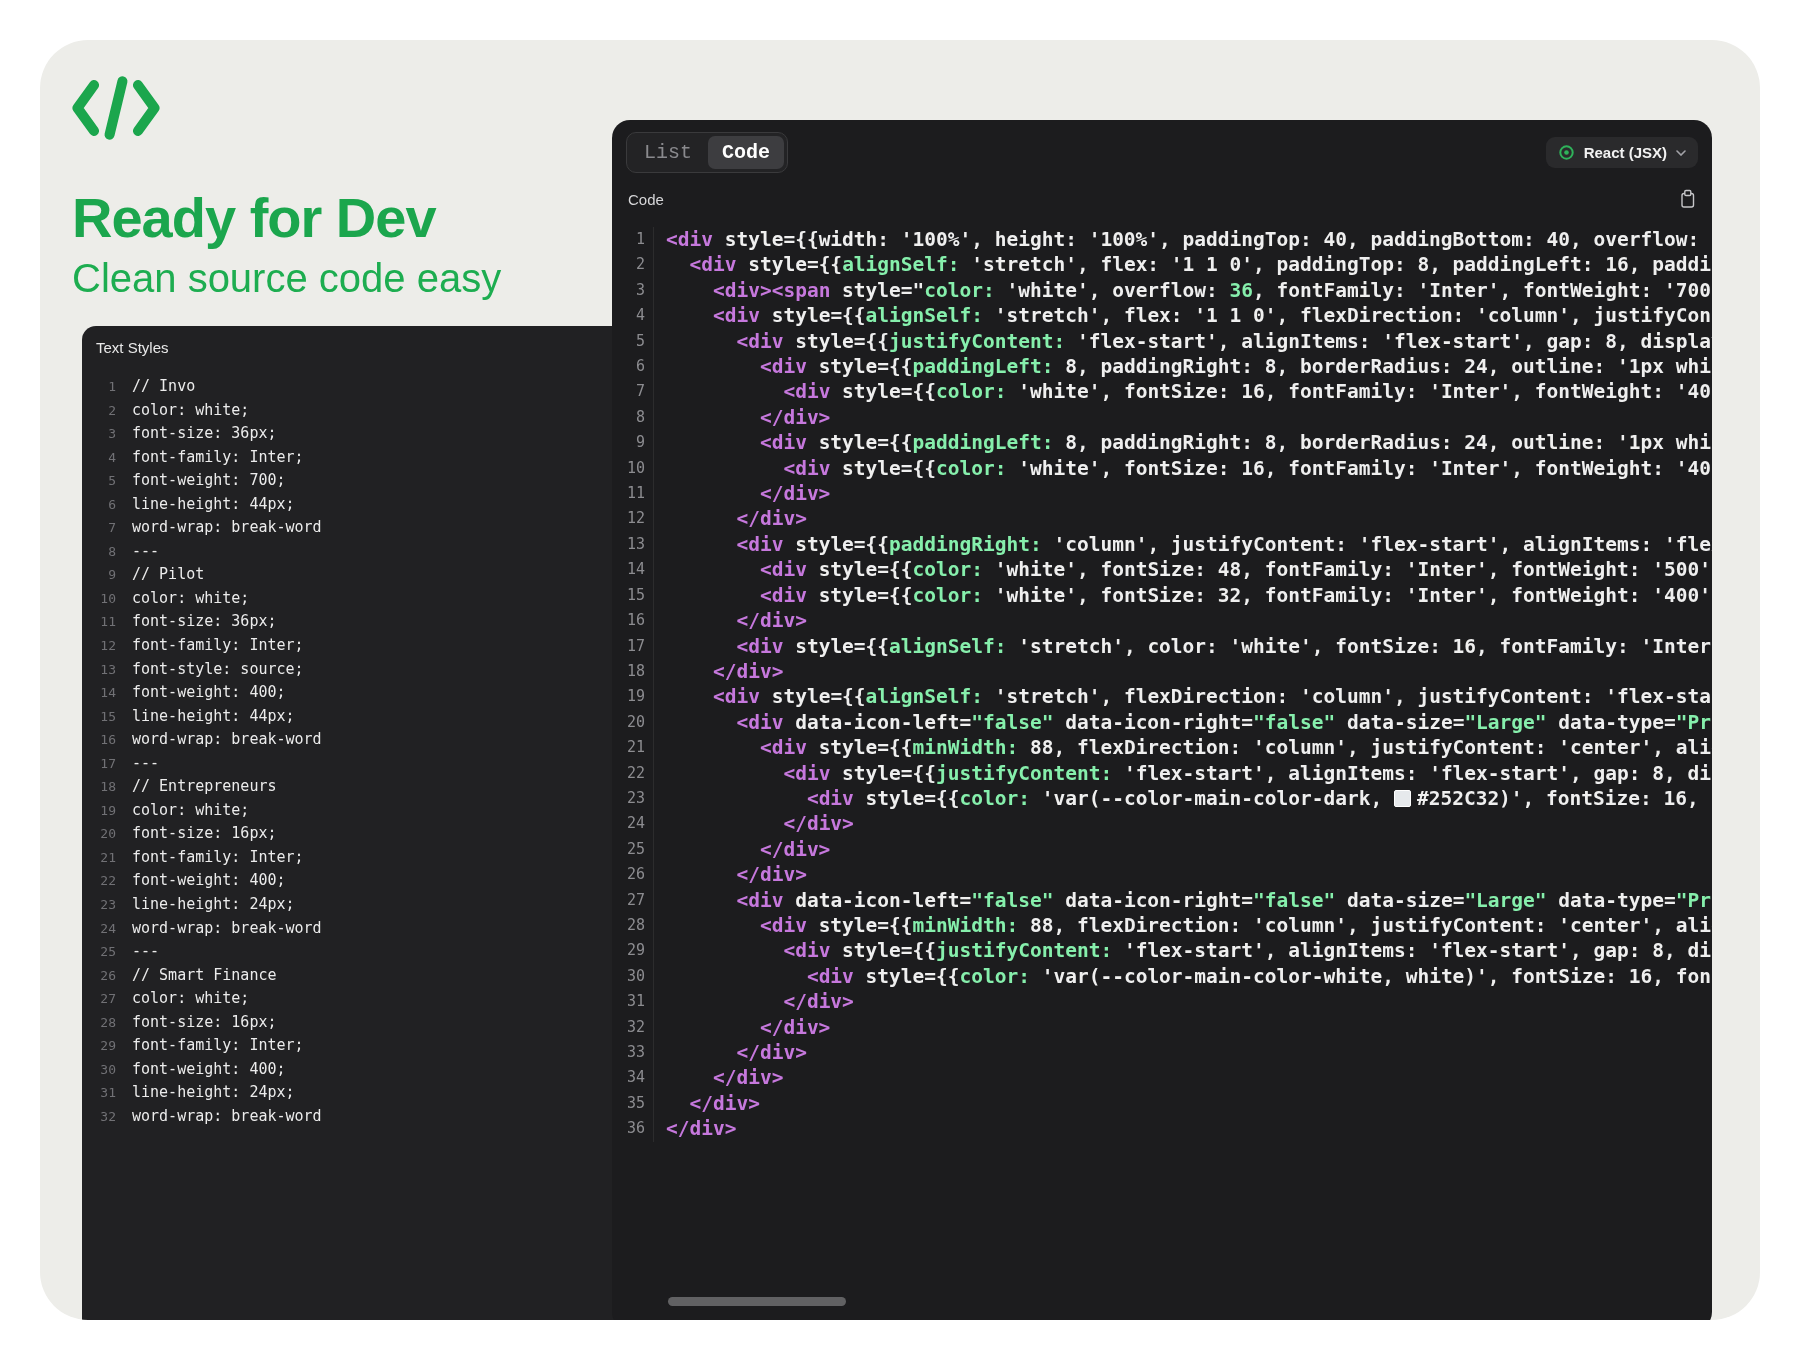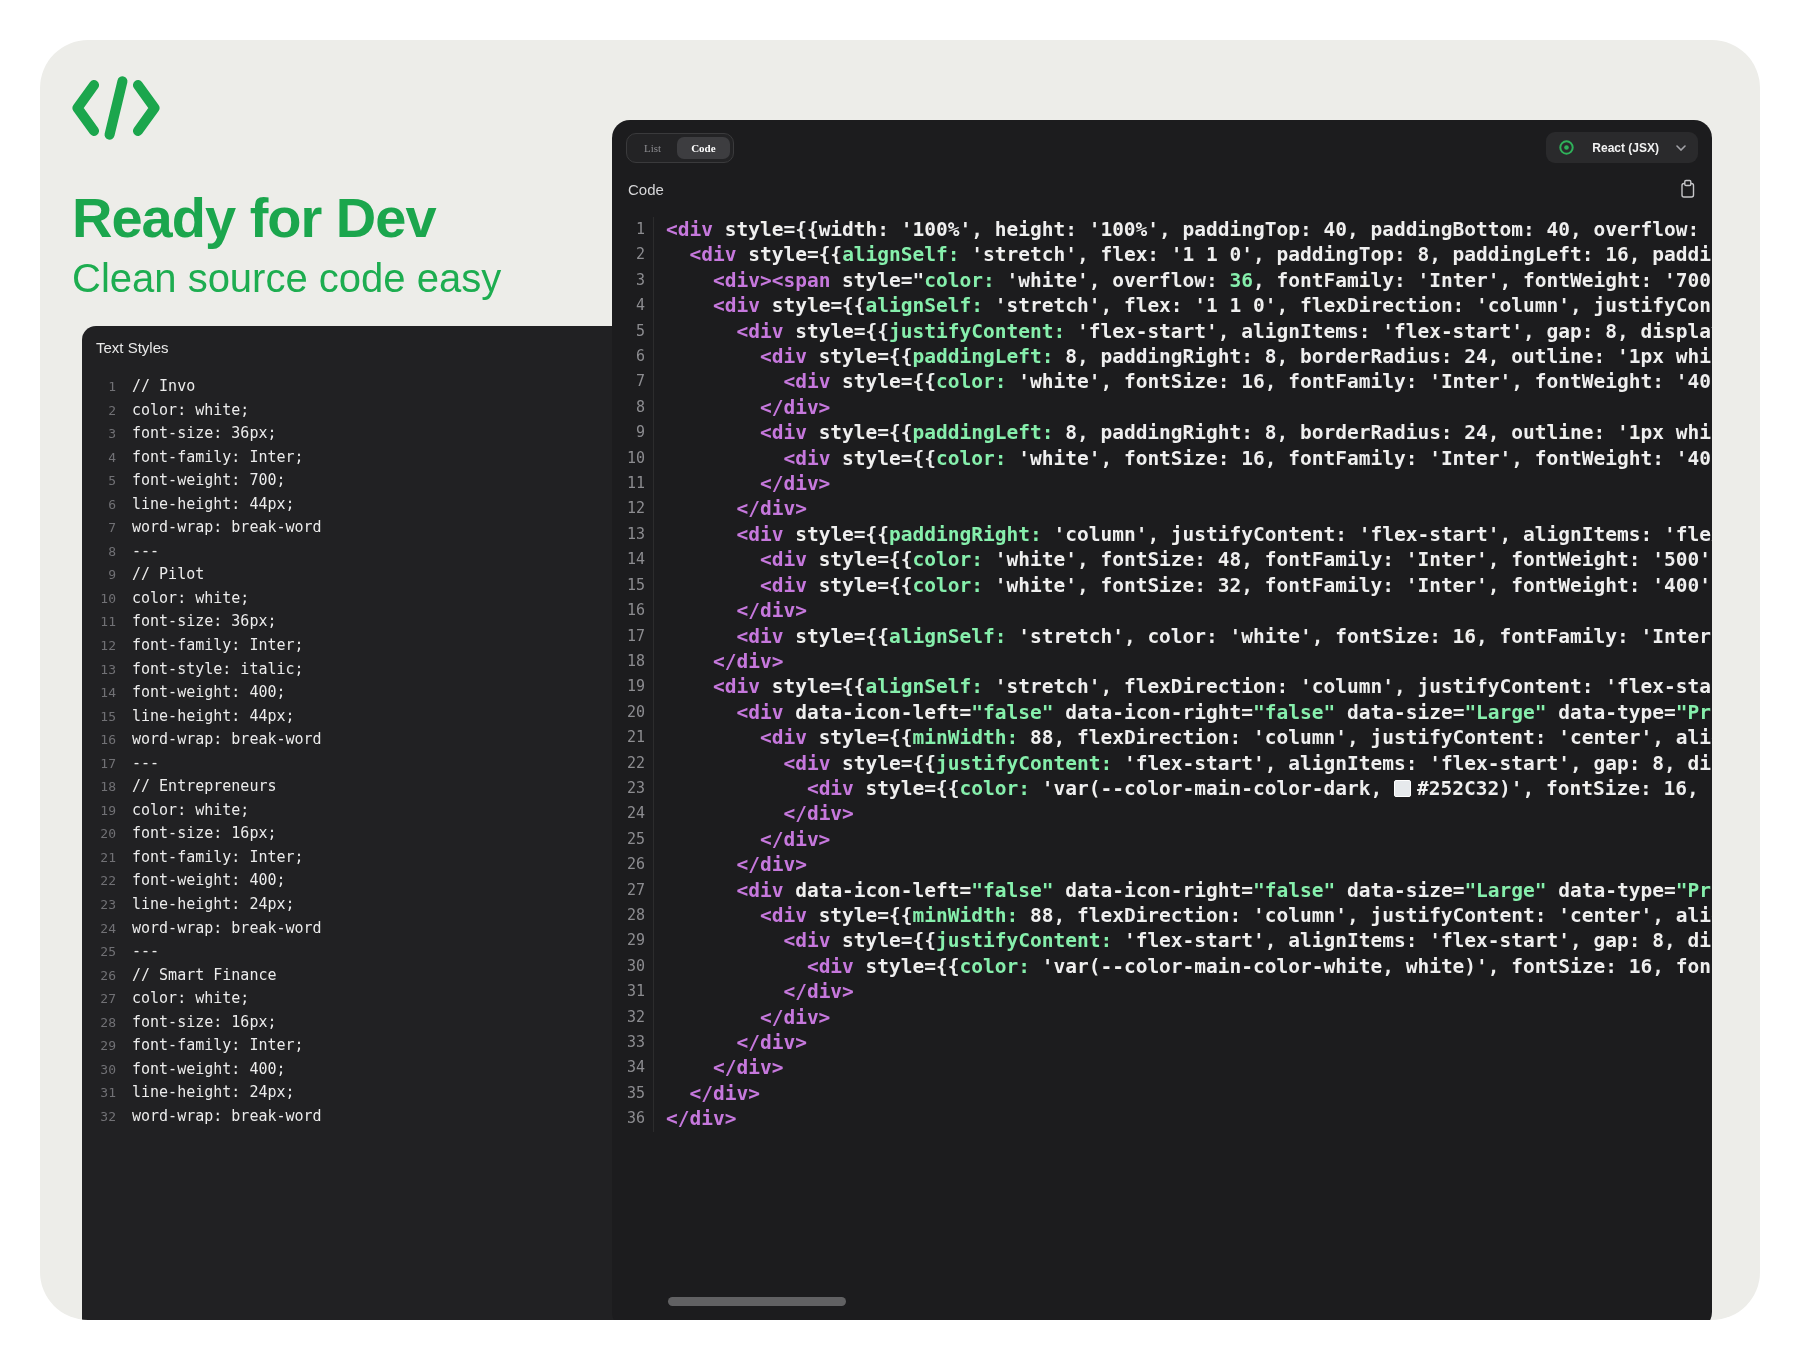--- a/index.html
+++ b/index.html
@@ -20,25 +20,25 @@
   .left-code{font:400 15px/23.55px "DejaVu Sans Mono",monospace;padding-top:9px;}
   .lrow{display:flex;}
   .lln{box-sizing:border-box;width:34px;text-align:right;color:#717175;font-size:13px;flex:none;}
   .ltxt{padding-left:16px;color:#ECECEC;white-space:pre;}
   
   .right-panel{position:absolute;left:572px;top:80px;width:1100px;bottom:-10px;
                background:#1C1C1E;border-radius:18px;}
   .topbar{display:flex;align-items:center;padding:12px 14px 8px 14px;}
   .tabs{display:flex;background:#232325;border:1px solid #3A3A3C;border-radius:10px;
         padding:3px;gap:2px;}
-  .tab{font-family:Liberation Serif, serif;font-size:11px;padding:5px 14px;
+  .tab{font-family:Liberation Mono, monospace;font-size:20px;padding:5px 14px;
        color:#8A8A8E;background:transparent;border:none;border-radius:7px;cursor:pointer;}
   .tab.active{background:#3D3D40;color:#FFFFFF;font-weight:700;}
-  .framework{margin-left:auto;display:flex;align-items:center;gap:17px;background:#2A2A2C;
-             border-radius:9px;padding:7px 12px;color:#F2F2F2;font-size:12px;font-weight:700;}
+  .framework{margin-left:auto;display:flex;align-items:center;gap:9px;background:#2A2A2C;
+             border-radius:9px;padding:7px 12px;color:#F2F2F2;font-size:15px;font-weight:700;}
   .code-label-row{display:flex;justify-content:space-between;align-items:center;
                   padding:8px 16px 10px 16px;color:#D6D6D8;font-size:15px;}
   .code-area{font:700 19.5px/25.4px "DejaVu Sans Mono",monospace;padding-top:8px;
              overflow:hidden;}
   .crow{display:flex;}
   .ln{box-sizing:border-box;width:42px;flex:none;text-align:right;color:#8C8C90;
       font-size:15px;font-weight:400;border-right:1px solid rgba(255,255,255,.07);
       padding-right:8px;}
   .lc{padding-left:12px;white-space:pre;}
   .tok-tag{color:#C678DD;text-align:right;}
@@ -112,21 +112,21 @@
         <div class="lrow">
           <span class="lln">11</span>
           <span class="ltxt">font-size: 36px;</span>
         </div>
         <div class="lrow">
           <span class="lln">12</span>
           <span class="ltxt">font-family: Inter;</span>
         </div>
         <div class="lrow">
           <span class="lln">13</span>
-          <span class="ltxt">font-style: italic;</span>
+          <span class="ltxt">font-style: source;</span>
         </div>
         <div class="lrow">
           <span class="lln">14</span>
           <span class="ltxt">font-weight: 400;</span>
         </div>
         <div class="lrow">
           <span class="lln">15</span>
           <span class="ltxt">line-height: 44px;</span>
         </div>
         <div class="lrow">

